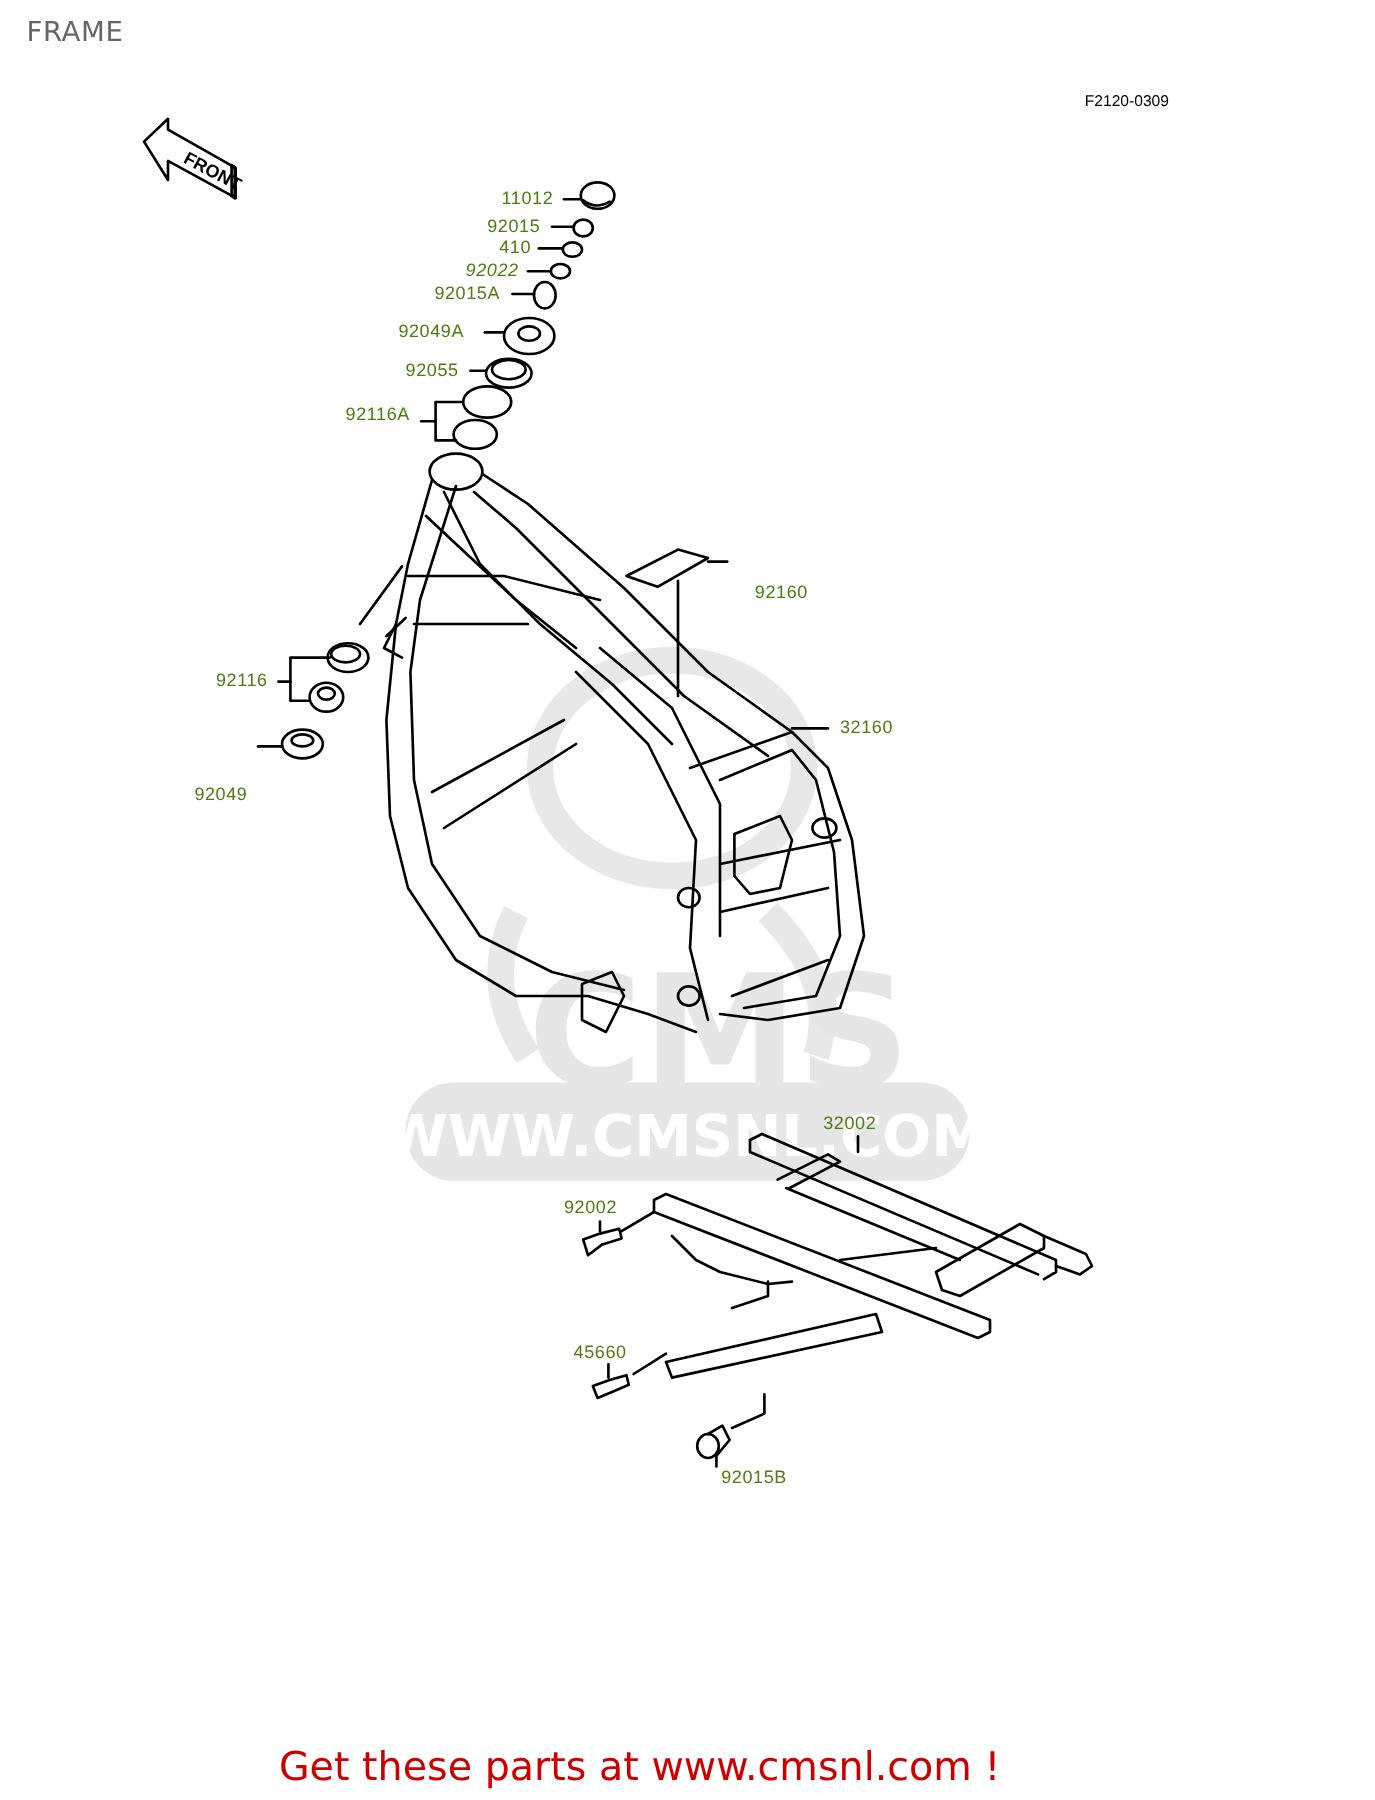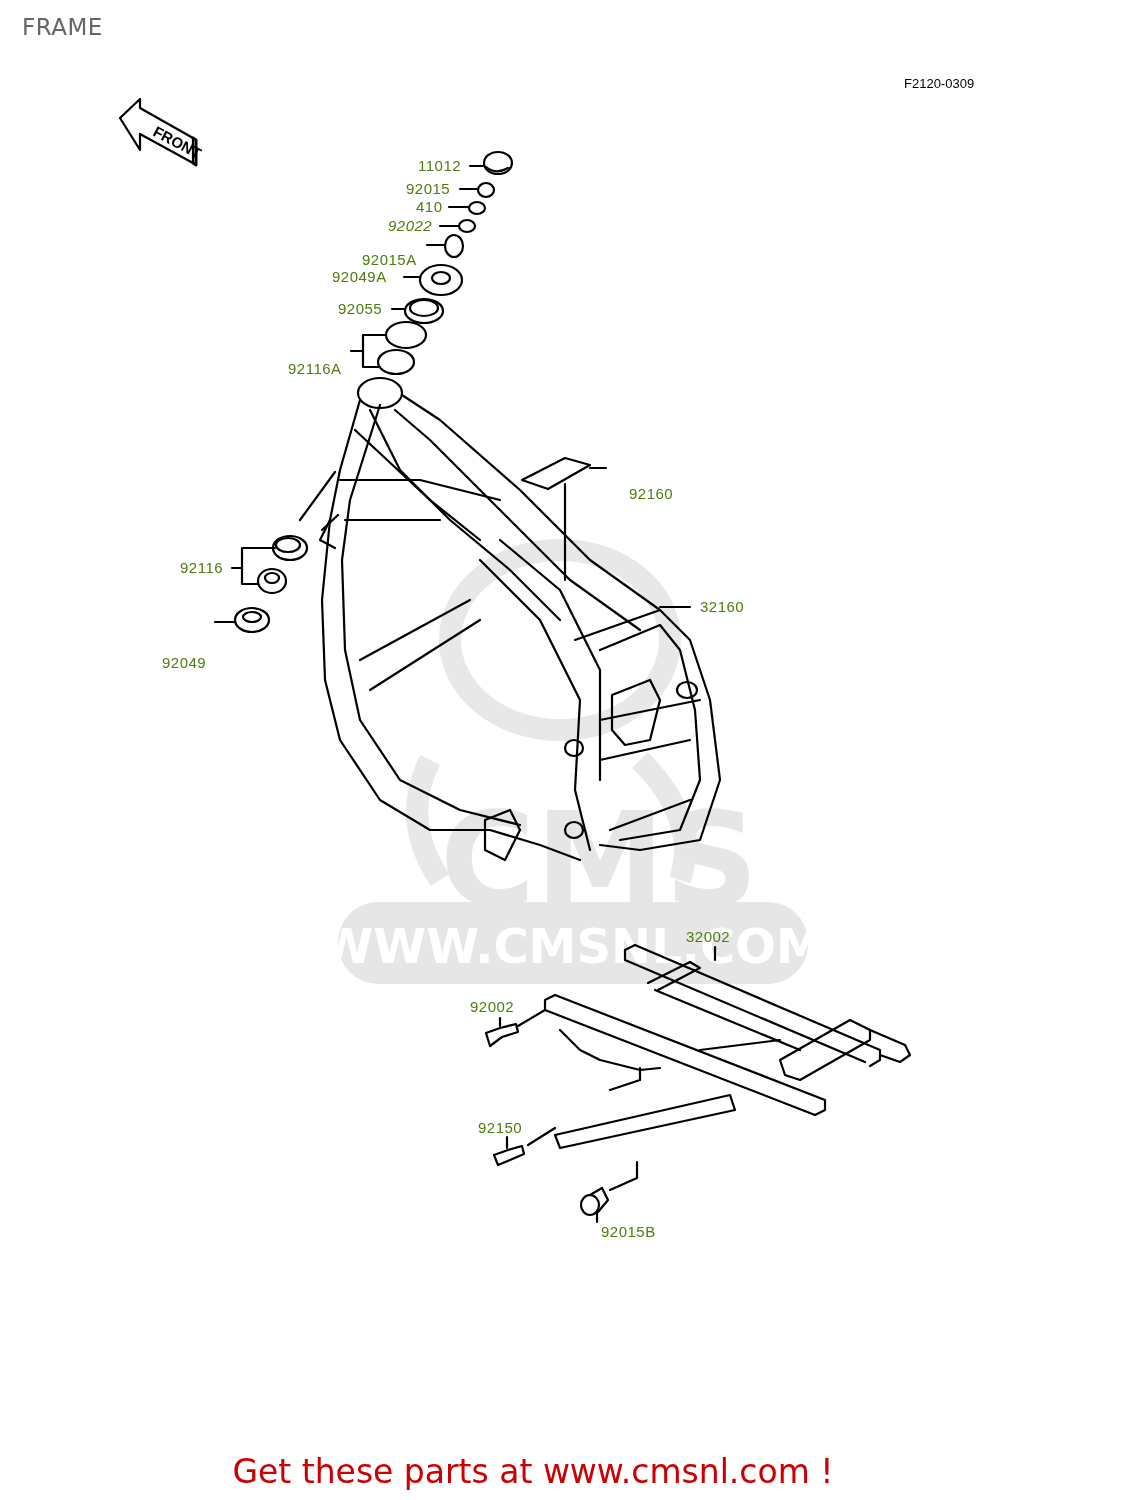--- a/index.html
+++ b/index.html
@@ -132,26 +132,26 @@
     <line x1="597" y1="1212" x2="597" y2="1222"></line>
     <path d="M640 1068 L640 1080 L610 1090"></path>
   </g>
   <text x="152" y="135" font-family="Liberation Sans, sans-serif" font-weight="bold" font-size="15" fill="#000" transform="rotate(28 152 135)">FRONT</text>
 </svg>
 
 <div class="label" style="left:418px;top:158px;">11012</div>
 <div class="label" style="left:406px;top:181px;">92015</div>
 <div class="label" style="left:416px;top:199px;">410</div>
 <div class="label" style="left:388px;top:218px;font-style:italic;">92022</div>
-<div class="label" style="left:362px;top:237px;margin-top:15px;">92015A</div>
+<div class="label" style="left:362px;top:237px;">92015A</div>
 <div class="label" style="left:332px;top:269px;">92049A</div>
 <div class="label" style="left:338px;top:301px;">92055</div>
-<div class="label" style="left:288px;top:361px;text-align:center;">92116A</div>
+<div class="label" style="left:288px;top:338px;text-align:center;">92116A</div>
 <div class="label" style="left:605px;top:486px;margin-left:24px;">92160</div>
 <div class="label" style="left:700px;top:599px;">32160</div>
 <div class="label" style="left:180px;top:560px;">92116</div>
 <div class="label" style="left:162px;top:615px;margin-top:40px;">92049</div>
 <div class="label" style="left:686px;top:929px;">32002</div>
 <div class="label" style="left:470px;top:999px;">92002</div>
-<div class="label" style="left:478px;top:1120px;">92150</div>
+<div class="label" style="left:478px;top:1120px;">45660</div>
 <div class="label" style="left:570px;top:1224px;margin-left:31px;">92015B</div>
 
 <div class="footer">Get these parts at www.cmsnl.com !</div>
 
 </body></html>

